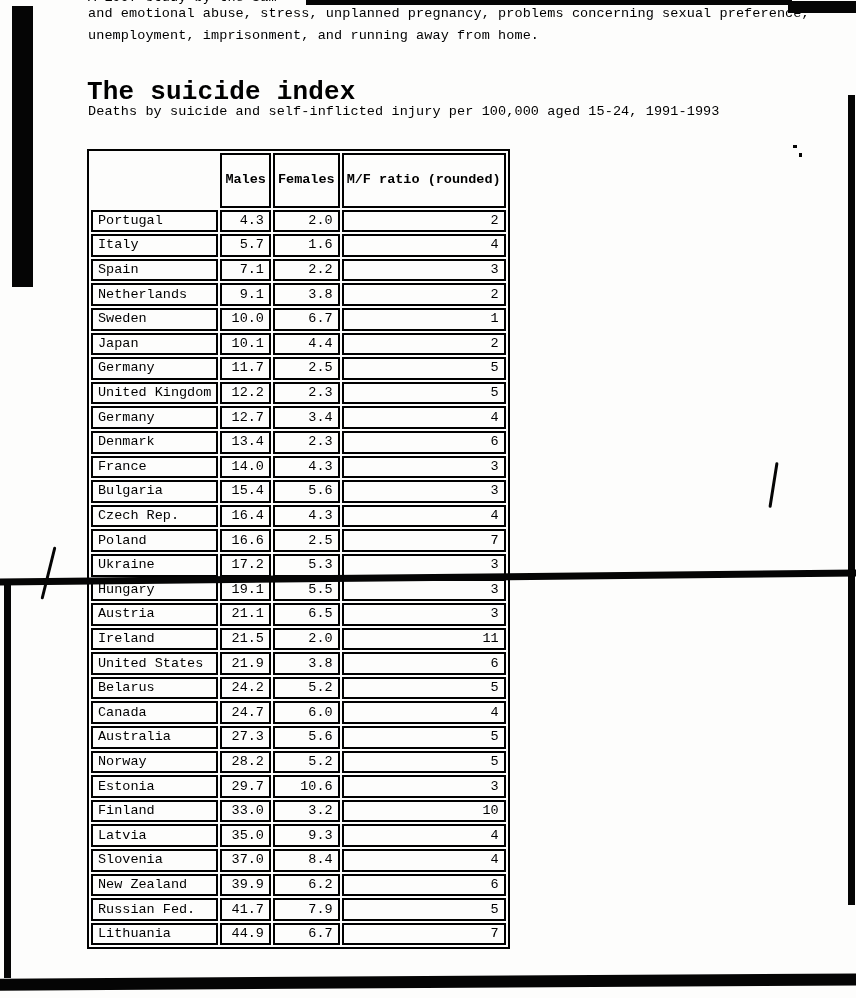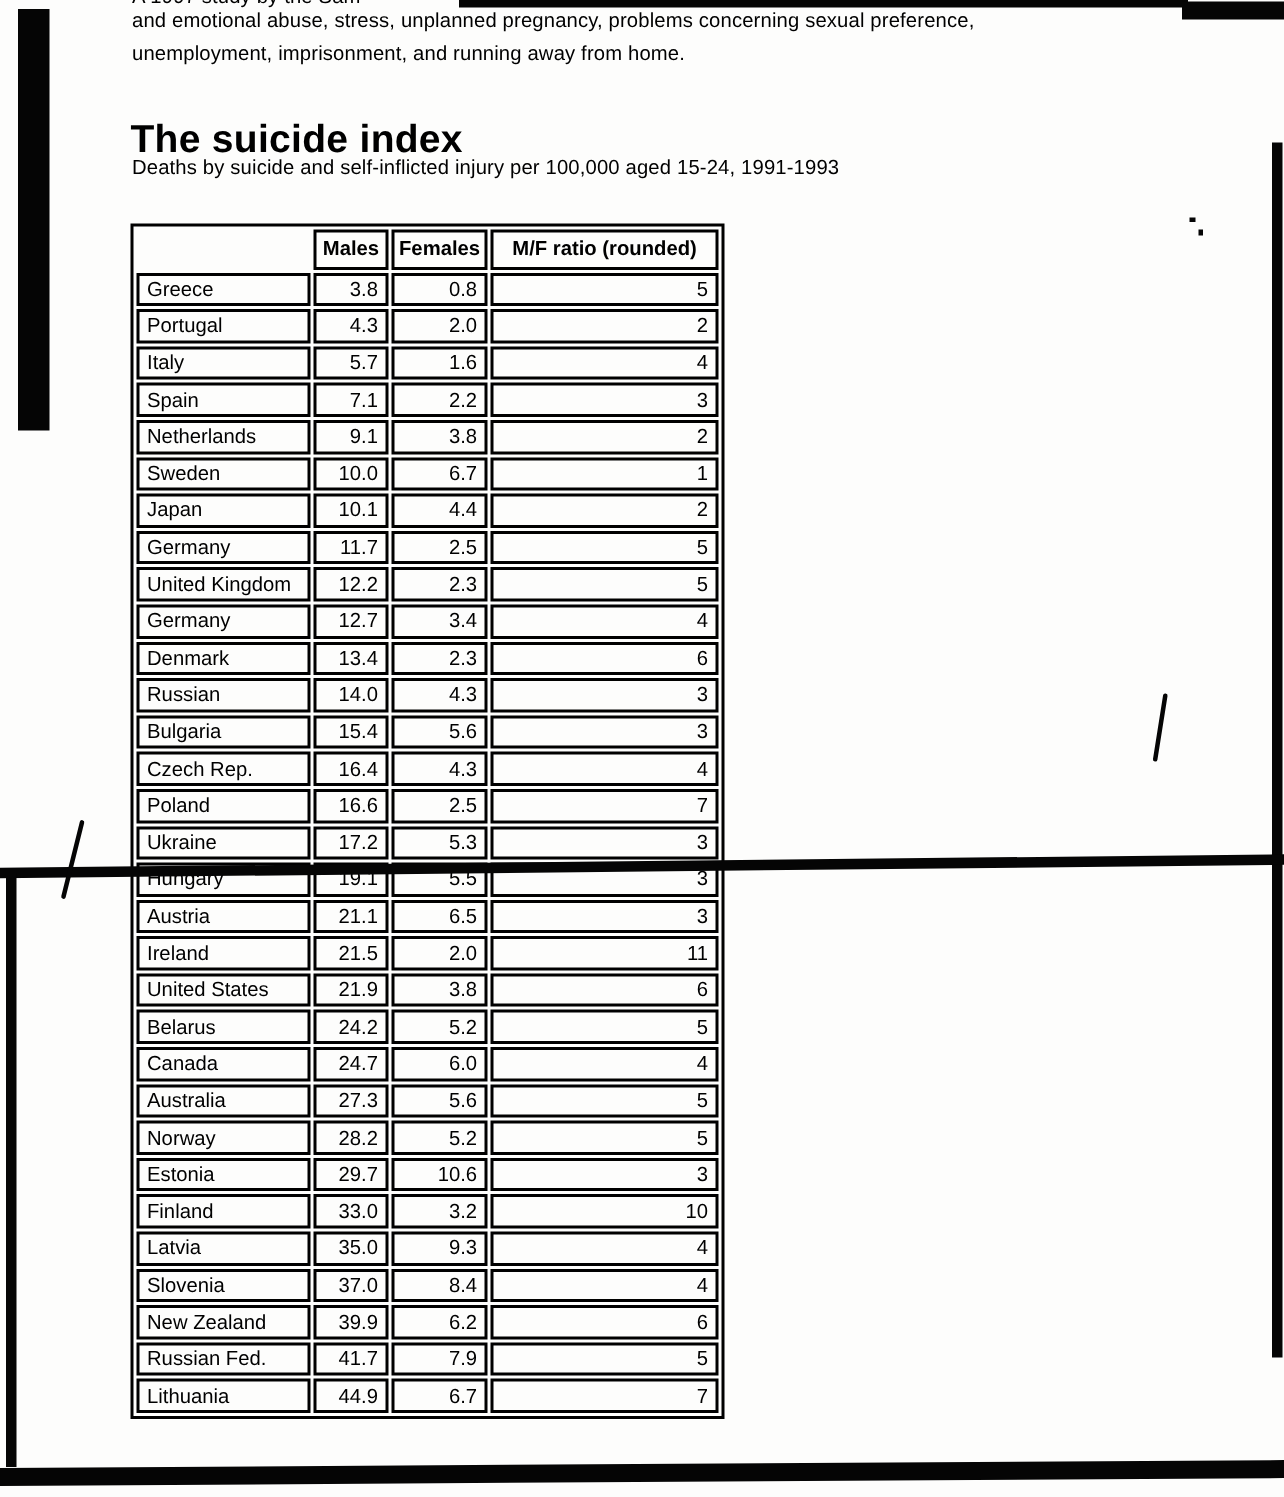--- a/index.html
+++ b/index.html
@@ -1,40 +1,40 @@
 <!DOCTYPE html>
 <html><head>
 <meta charset="utf-8">
 <style>
   html,body { margin:0; padding:0; background:#e8e8e8; }
   #page {
     position:relative; width:856px; height:998px;
     background:#fdfdfc; overflow:hidden;
-    font-family:Liberation Sans, sans-serif; color:#000;
+    font-family:Liberation Mono, monospace; color:#000;
   }
   .textline { position:absolute; white-space:nowrap; font-size:13.5px; letter-spacing:0.1px; }
   #clipped-line { top:-10px; left:88px; }
   #intro-1 { top:6px; left:88px; }
   #intro-2 { top:28px; left:88px; }
   #heading { position:absolute; top:60px; left:87px; font-size:26px; font-weight:bold; letter-spacing:0.2px; }
   #subtitle { top:104px; left:88px; }
 
   
   #data-table {
     position:absolute; top:149px; left:87px;
     border-collapse:separate; border-spacing:2px;
     border:2px solid #000; background:#fdfdfc;
     empty-cells:hide;
     font-size:13.5px; line-height:18px;
   }
   #data-table th, #data-table td {
     border:2px solid #000; height:18.6px; padding:0 5px;
     font-weight:normal; overflow:hidden; white-space:nowrap;
   }
-  #data-table th { font-weight:bold; text-align:center; padding:2px 3px; }
+  #data-table th { font-weight:bold; text-align:center; padding:16px 3px; }
   .col-country { width:106px; }
   .col-males   { width:40px; }
   .col-females { width:52px; }
   .col-ratio   { width:142px;margin-left:40px; }
   td.num { text-align:right; }
 
   
   .artifact { position:absolute; background:#050505; z-index:5; }
   #bar-top-left      { left:12px;  top:6px;   width:21px;  height:281px; }
   #line-top-right    { left:306px; top:0;     width:486px; height:5px; }
@@ -77,26 +77,20 @@
     <thead>
       <tr>
           <th class="col-country"></th>
           <th class="col-males">Males</th>
           <th class="col-females">Females</th>
           <th class="col-ratio">M/F ratio (rounded)</th>
         </tr>
     </thead>
     <tbody>
         <tr>
-          <td>Greece</td>
-          <td class="num">3.8</td>
-          <td class="num">0.8</td>
-          <td class="num">5</td>
-        </tr>
-        <tr>
           <td>Portugal</td>
           <td class="num">4.3</td>
           <td class="num">2.0</td>
           <td class="num">2</td>
         </tr>
         <tr>
           <td>Italy</td>
           <td class="num">5.7</td>
           <td class="num">1.6</td>
           <td class="num">4</td>
@@ -143,21 +137,21 @@
           <td class="num">3.4</td>
           <td class="num">4</td>
         </tr>
         <tr>
           <td>Denmark</td>
           <td class="num">13.4</td>
           <td class="num">2.3</td>
           <td class="num">6</td>
         </tr>
         <tr>
-          <td>Russian</td>
+          <td>France</td>
           <td class="num">14.0</td>
           <td class="num">4.3</td>
           <td class="num">3</td>
         </tr>
         <tr>
           <td>Bulgaria</td>
           <td class="num">15.4</td>
           <td class="num">5.6</td>
           <td class="num">3</td>
         </tr>

